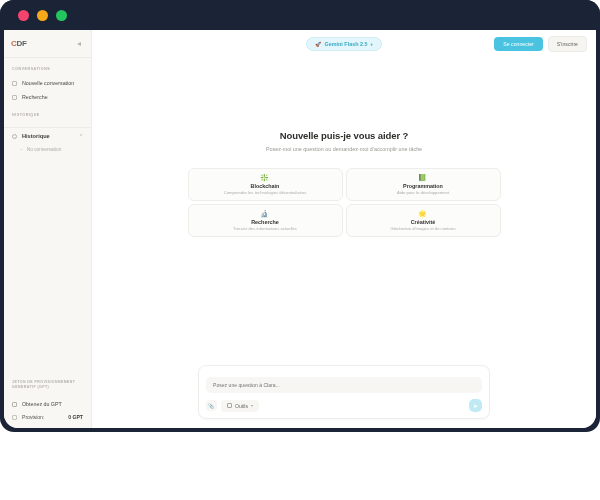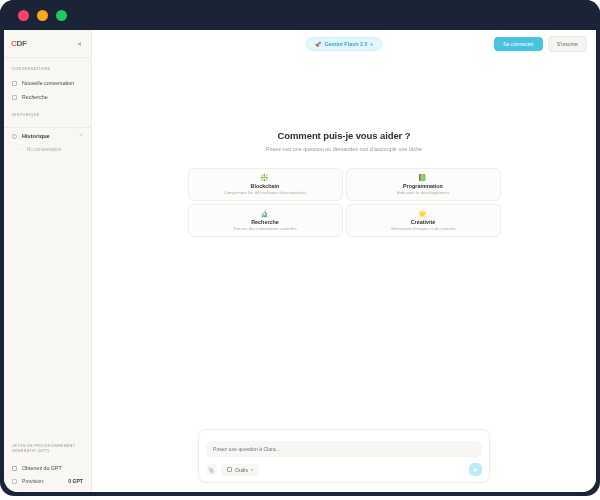--- a/index.html
+++ b/index.html
@@ -4,21 +4,21 @@
 <style>
   * { margin:0; padding:0; box-sizing:border-box; }
   html,body {
     width:600px; height:500px;
     font-family:"Liberation Sans", sans-serif;
     background:#ffffff;
     overflow:hidden;
   }
   .window {
     position:relative;
-    width:600px; height:496px;
+    width:600px; height:432px;
     background:#1b2337;
     border-radius:14px;
     overflow:hidden;
     display:flex; flex-direction:column;
   }
   
   .titlebar {
     height:30px; flex:0 0 30px;
     background:#1b2337;
     display:flex; align-items:center;
@@ -308,21 +308,21 @@
           <span>Gemini Flash 2.5</span>
           <span class="cv">▾</span>
         </div>
         <div class="top-actions">
           <div class="btn-primary">Se connecter</div>
           <div class="btn-ghost">S'inscrire</div>
         </div>
       </div>
 
       <div class="hero">
-        <div class="hero-title">Comment puis-je vous aider ?</div>
+        <div class="hero-title">Nouvelle puis-je vous aider ?</div>
         <div class="hero-sub">Posez-moi une question ou demandez-moi d'accomplir une tâche</div>
 
         <div class="cards">
           <div class="card">
             <div class="emo">❇️</div>
             <div class="t">Blockchain</div>
             <div class="d">Comprendre les technologies décentralisées</div>
           </div>
           <div class="card">
             <div class="emo">📗</div>

